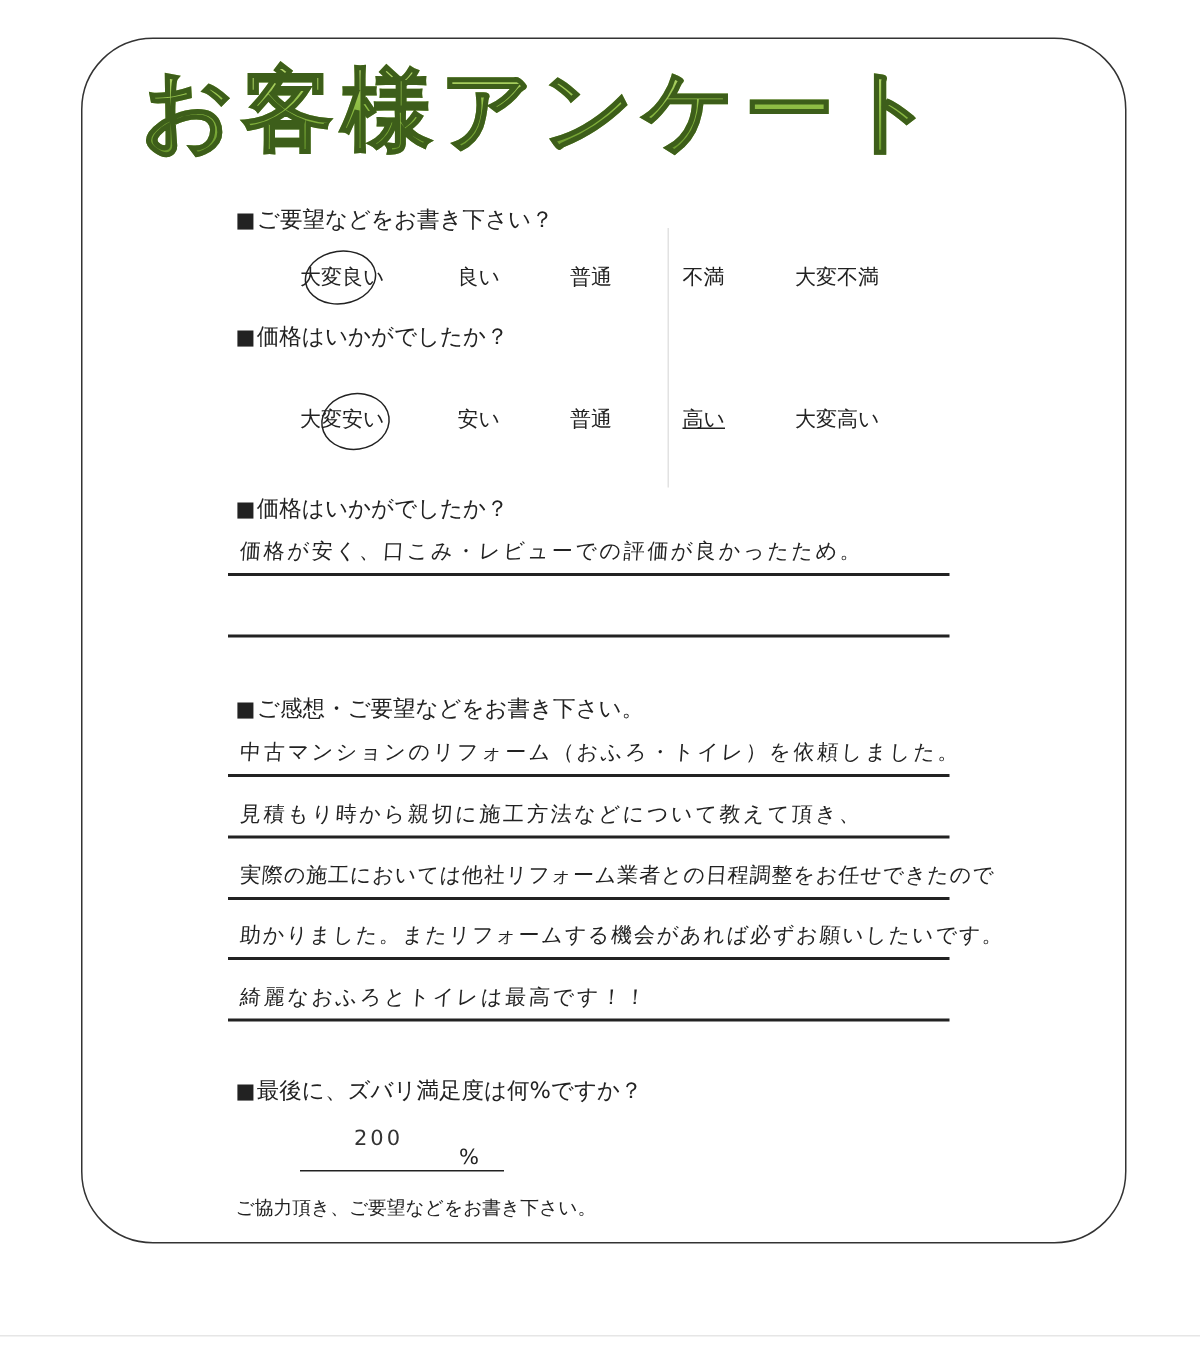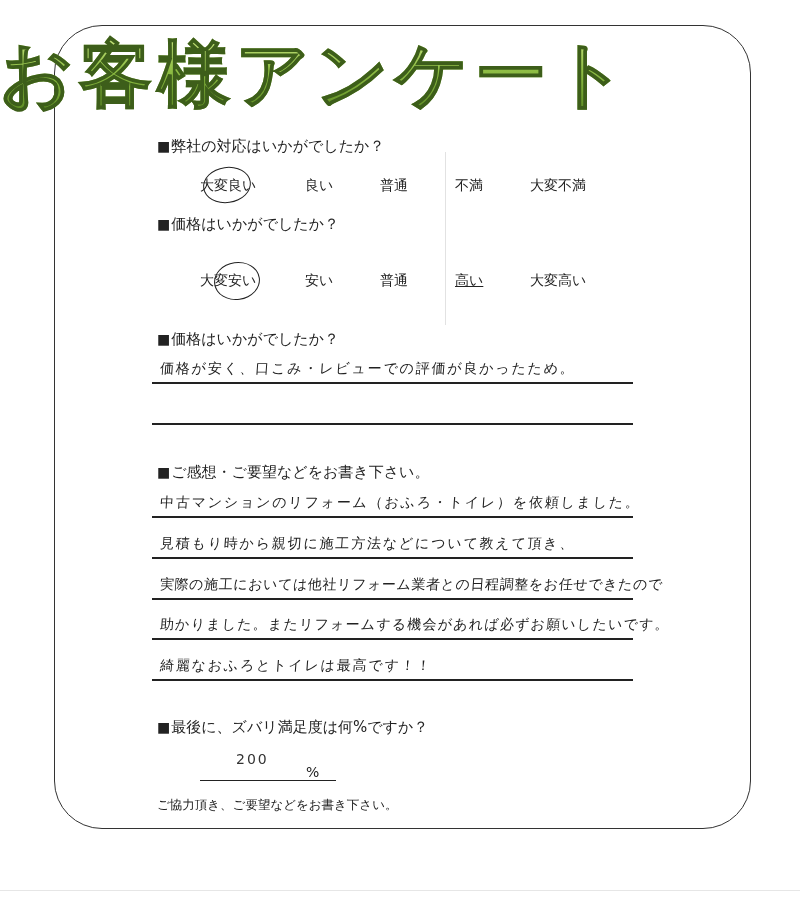--- a/index.html
+++ b/index.html
@@ -4,22 +4,22 @@
   <style>
     * { margin: 0; padding: 0; box-sizing: border-box; }
     html, body { width: 800px; height: 901px; background: #ffffff; overflow: hidden; }
     body { position: relative; font-family: "DejaVu Sans", "Liberation Sans", sans-serif; color: #222; }
 
     .card {
       position: absolute; left: 54px; top: 25px; width: 697px; height: 804px;
       border: 1.5px solid #333; border-radius: 48px; background: #fff;
     }
     .title {
-      position: absolute; left: 0; top: 38px; width: 724px; text-align: left;
-      font-family: "DejaVu Sans", sans-serif; font-size: 72px; font-weight: bold;
+      position: absolute; left: 0; top: 38px; width: 724px; text-align: center;
+      font-family: "DejaVu Sans", sans-serif; font-size: 60px; font-weight: bold;
       letter-spacing: 6px; line-height: 72px;
       color: #86b43c;
       -webkit-text-stroke: 1.5px #3d5e1a;
       background: linear-gradient(180deg, #c3e07a 0%, #8fbe45 45%, #5e8d24 100%);
       -webkit-background-clip: text; background-clip: text;
       -webkit-text-fill-color: transparent;
     }
 
     .q-heading {
       position: absolute; left: 157px; font-size: 15px; line-height: 20px; color: #222;
@@ -52,21 +52,21 @@
     .bottom-line { position: absolute; left: 0; top: 890px; width: 800px; height: 1px; background: #e6e6e6; }
   </style>
 </head>
 <body>
 
 <div class="card"></div>
 
 <div class="title">お客様アンケート</div>
 
 <div class="q-heading" style="top:136px;">
-  <span class="sq">■</span><span>弊社の対応はいかがでしたか？</span>
+  <span class="sq">■</span><span>ご要望などをお書き下さい？</span>
 </div>
 <div class="opt" style="left:200px; top:176px;">大変良い</div>
 <div class="circle" style="left:203px; top:167px; width:48px; height:36px;"></div>
 <div class="opt" style="left:305px; top:176px;text-align:center;">良い</div>
 <div class="opt" style="left:380px; top:176px;">普通</div>
 <div class="opt" style="left:455px; top:176px;">不満</div>
 <div class="opt" style="left:530px; top:176px;">大変不満</div>
 
 <div class="vdivider"></div>
 

